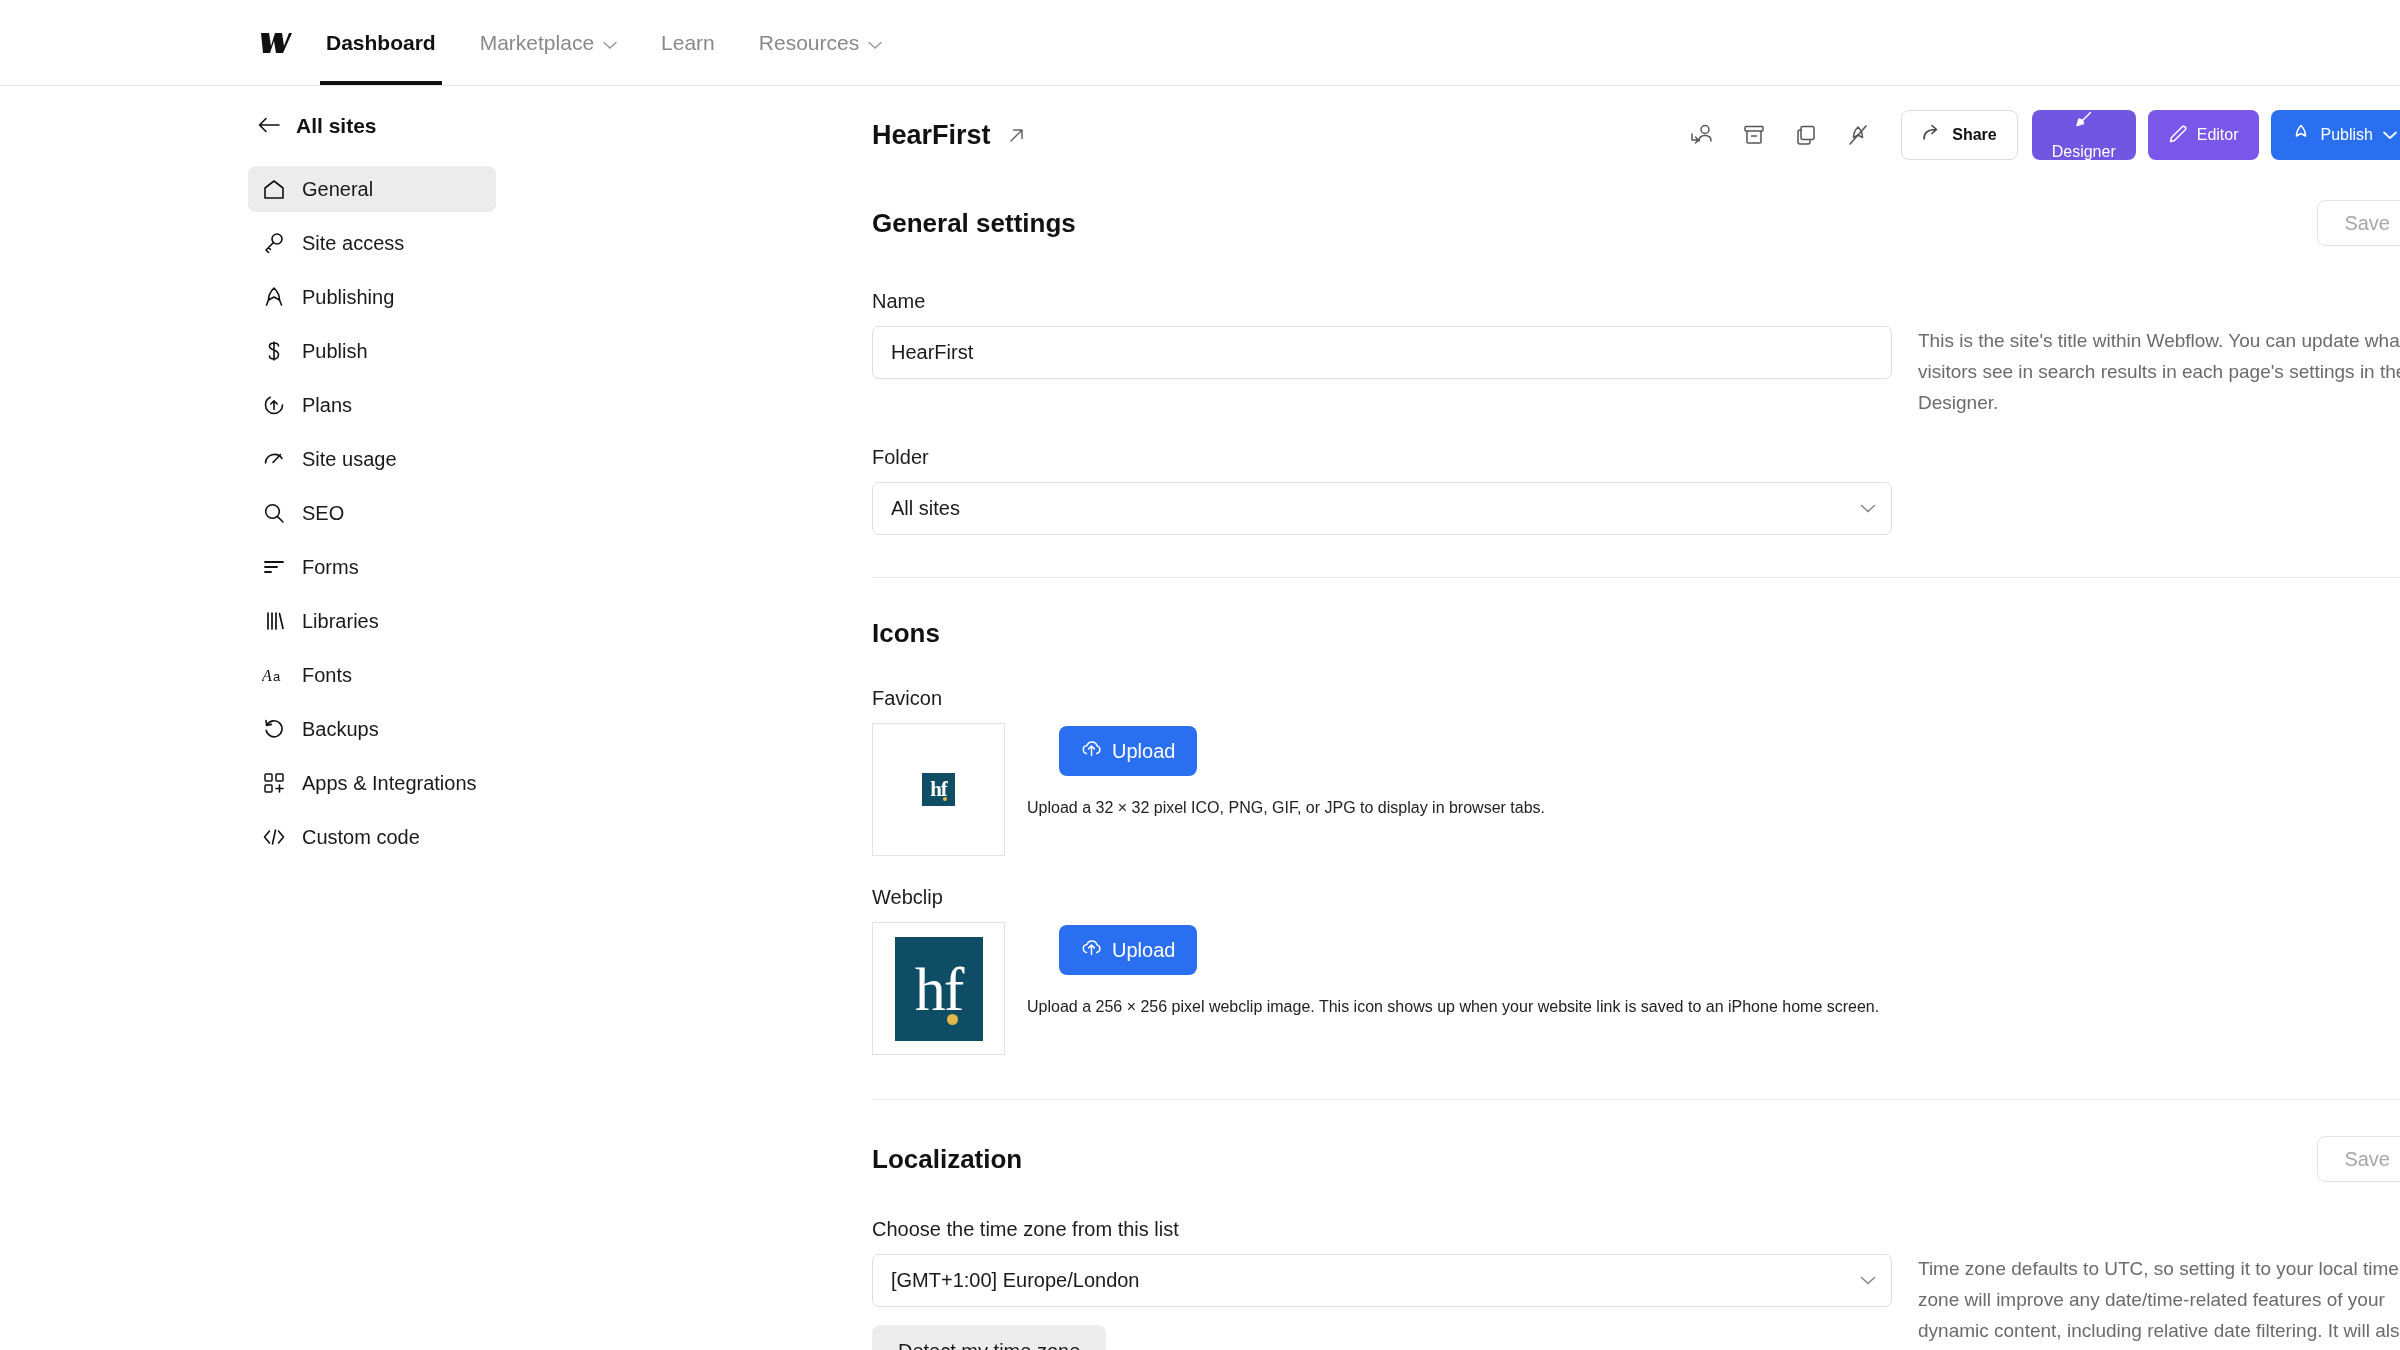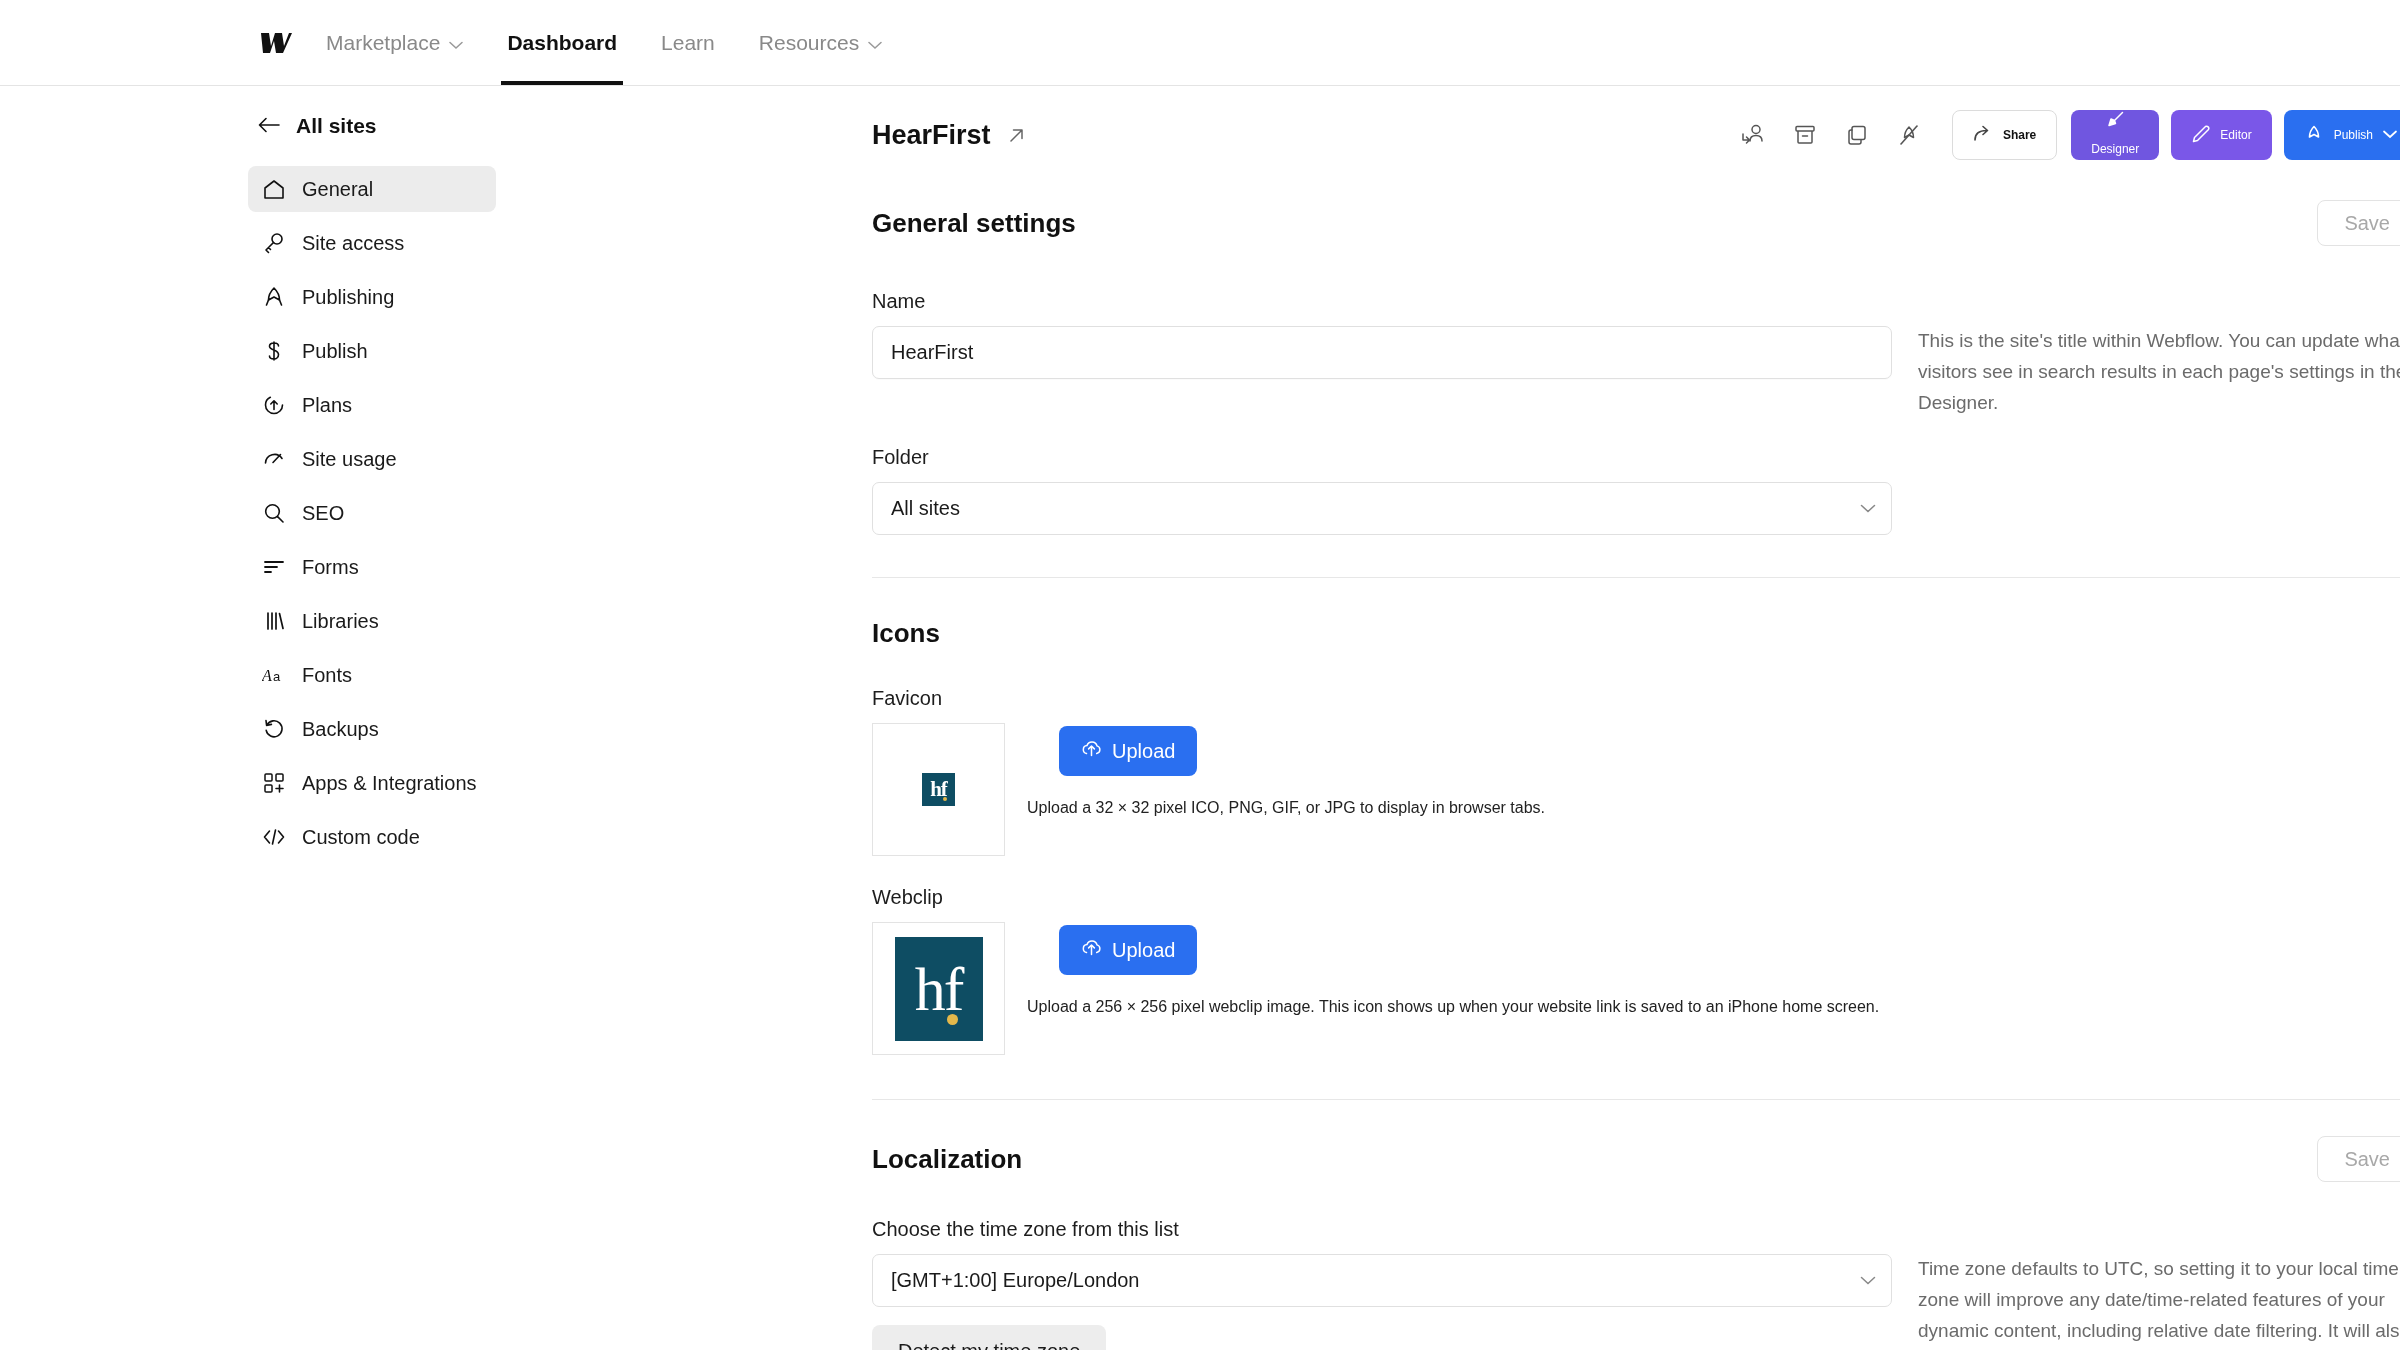--- a/index.html
+++ b/index.html
@@ -98,21 +98,21 @@
     display: flex; align-items: center; height: 62px; margin-bottom: 34px;
   }
   .site-title { font-size: 27px; font-weight: 700; color: #111; }
   .ext-link { margin-left: 16px; cursor: pointer; display: flex; }
   .head-spacer { flex: 1; }
   .head-icons { display: flex; align-items: center; gap: 18px; margin-right: 26px; }
   .head-ico { width: 34px; height: 34px; display: flex; align-items:center; justify-content:center; cursor: pointer; }
   .btn {
     display: inline-flex; align-items: center; gap: 10px;
     height: 50px; padding: 0 20px; border-radius: 8px;
-    font-size: 12px; font-weight: 500; cursor: pointer;
+    font-size: 16px; font-weight: 500; cursor: pointer;
     border: none; white-space: nowrap;
   }
   .btn-share { background: #fff; border: 1px solid #dcdcdc; color: #111; font-weight: 700; margin-right: 14px; }
   .btn-designer { background: #7056E0; color: #fff; margin-right: 12px; flex-direction: column; }
   .btn-editor { background: #7A57E8; color: #fff; margin-right: 12px; }
   .btn-publish { background: #2A6FF0; color: #fff; }
 
   
   .section-head {
     display: flex; align-items: center; justify-content: space-between;
@@ -193,30 +193,30 @@
 </head>
 <body>
 
 <div class="topnav">
   <div class="nav-left">
     <div class="wf-logo">
       <svg width="34" height="24" viewBox="0 0 34 24" aria-hidden="true">
         <path d="M2 2 L10 2 L12 15 L16 2 L23 2 L25 15 L30 2 L33 2 L24 22 L17 22 L15 10 L11 22 L4 22 Z" fill="#111"></path>
       </svg>
     </div>
+    <div class="nav-item active">
+      <span>Dashboard</span>
+    </div>
     <div class="nav-item">
       <span>Marketplace</span>
       <span>
         <svg width="14" height="9" viewBox="0 0 14 9">
             <path d="M1 1.5 L7 7 L13 1.5" stroke="#999" stroke-width="1.5" fill="none" stroke-linecap="round"></path>
           </svg>
       </span>
-    </div>
-    <div class="nav-item active">
-      <span>Dashboard</span>
     </div>
     <div class="nav-item">
       <span>Learn</span>
     </div>
     <div class="nav-item">
       <span>Resources</span>
       <span>
         <svg width="14" height="9" viewBox="0 0 14 9">
             <path d="M1 1.5 L7 7 L13 1.5" stroke="#999" stroke-width="1.5" fill="none" stroke-linecap="round"></path>
           </svg>

